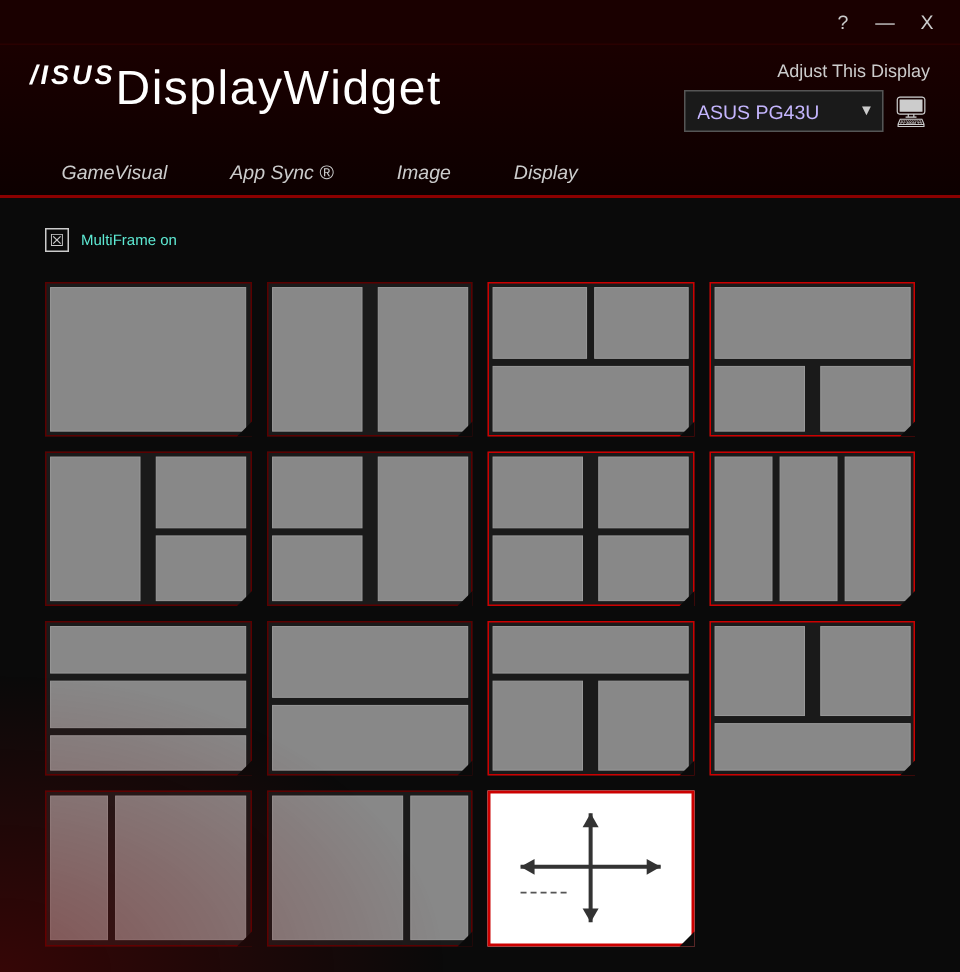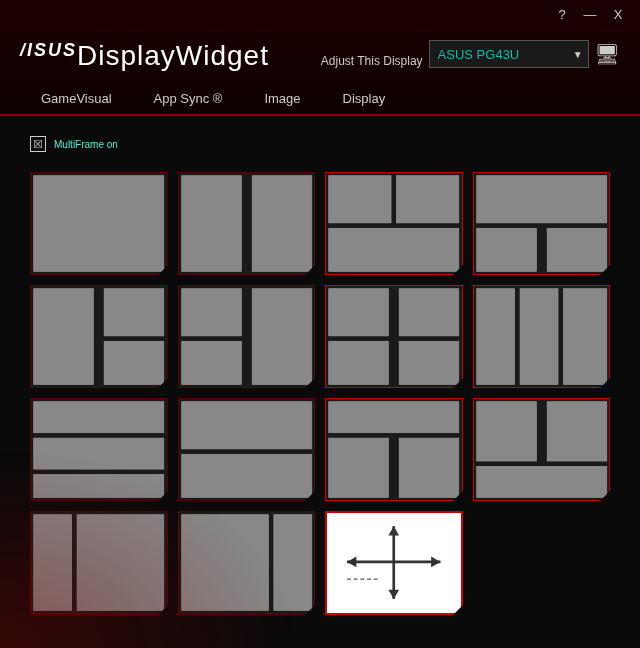--- a/index.html
+++ b/index.html
@@ -53,46 +53,46 @@
     }
     .asus-logo {
       color: #fff;
       font-size: 18px;
       font-weight: bold;
       letter-spacing: 2px;
       font-style: italic;
     }
     .app-title {
       color: #fff;
-      font-size: 28px;
+      font-size: 32px;
       font-weight: 300;
       letter-spacing: 1px;
     }
     .header-right {
       display: flex;
-      flex-direction: row;
+      flex-direction: column;
       align-items: flex-end;
       gap: 6px;
     }
     .adjust-label {
       color: #ccc;
       font-size: 12px;
     }
     .display-selector {
       display: flex;
       align-items: center;
       gap: 6px;
     }
     .display-dropdown {
       background: #1a1a1a;
       border: 1px solid #555;
-      color: #14b8a6;
+      color: #c4b5fd;
       padding: 4px 8px;
       font-size: 13px;
-      width: 160px;
+      width: 133px;
       height: 28px;
       appearance: none;
       cursor: pointer;
       position: relative;
     }
     .dropdown-wrapper {
       position: relative;
       display: inline-block;
     }
     .dropdown-arrow {
@@ -120,20 +120,21 @@
       padding: 8px 20px;
       font-size: 13px;
       color: #ccc;
       cursor: pointer;
       border-top: 1px solid transparent;
       border-left: 1px solid transparent;
       border-right: 1px solid transparent;
       background: transparent;
       position: relative;
       white-space: nowrap;
+      font-style: italic;
     }
     .nav-tab.active {
       color: #fff;
       background: #0a0a0a;
       border-top: 1px solid #8b0000;
       border-left: 1px solid #8b0000;
       border-right: 1px solid #8b0000;
     }
 
     

